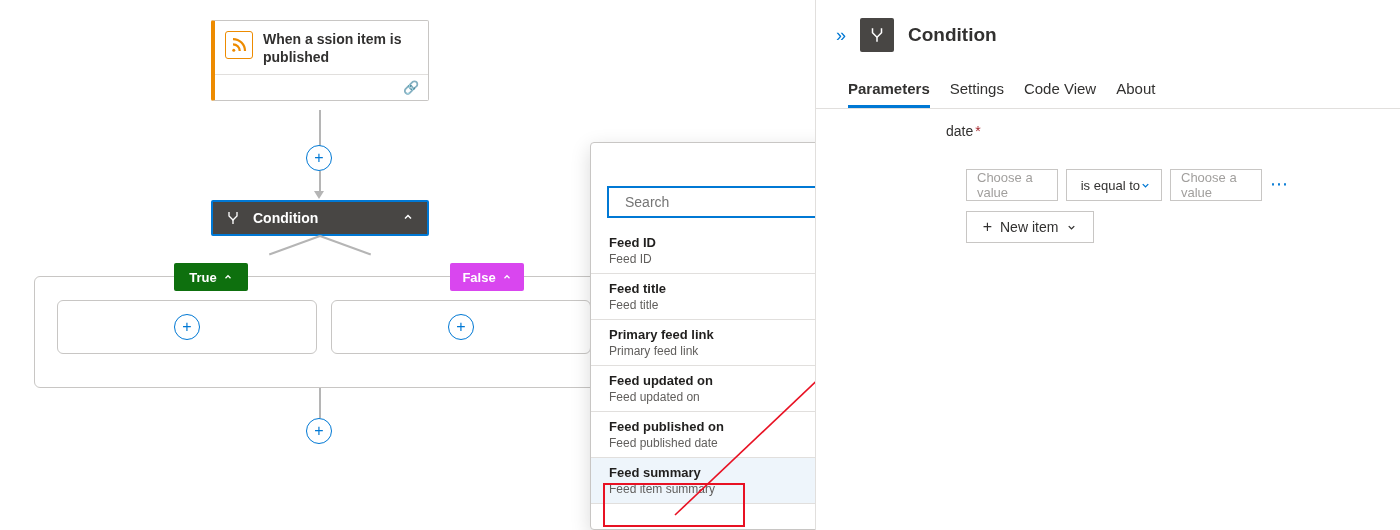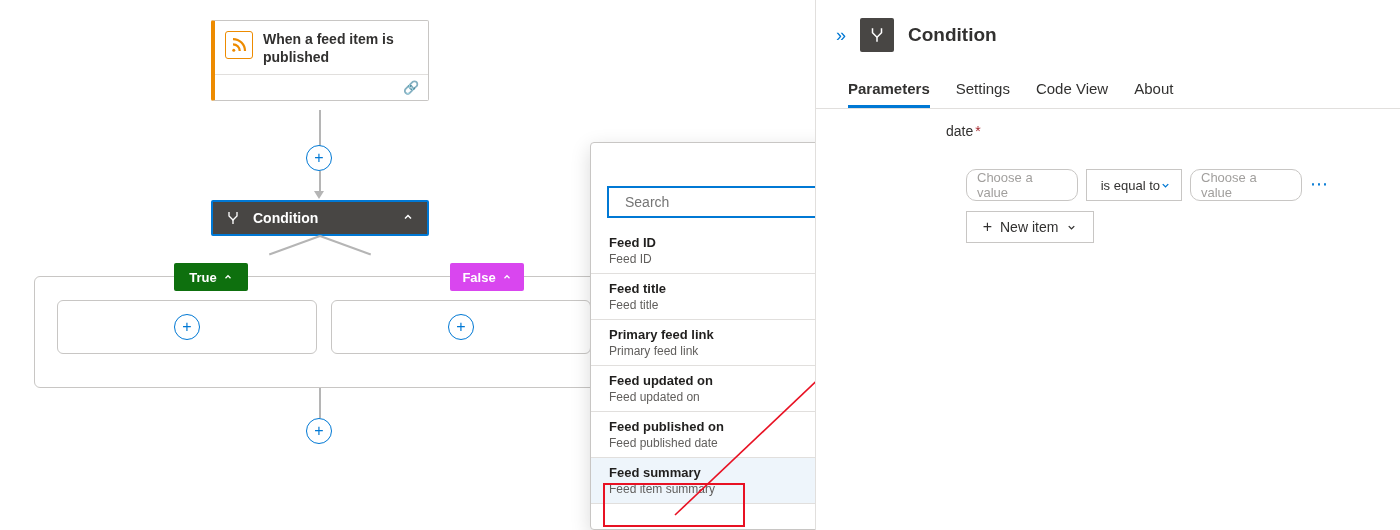--- a/index.html
+++ b/index.html
@@ -55,50 +55,50 @@
   .dyn-title{font-size:13px;font-weight:600;color:#201f1e;}
   .dyn-sub{font-size:12px;color:var(--text-secondary);margin-top:2px;}
   .scroll-ind{position:absolute;right:0;top:88px;width:14px;height:60px;background:#c8c6c4;border-radius:2px;}
   .red-callout{position:absolute;border:2px solid #e81123;}
   
   .panel{position:absolute;left:815px;top:0;width:585px;height:530px;border-left:1px solid var(--border-light);background:#fff;}
   .panel-head{display:flex;align-items:center;padding:18px 20px 10px;gap:14px;}
   .collapse-chev{color:var(--blue);font-size:18px;}
   .panel-icon{width:34px;height:34px;background:#484644;display:flex;align-items:center;justify-content:center;border-radius:2px;}
   .panel-title{font-size:19px;font-weight:600;}
-  .tabs{display:flex;gap:26px;padding:18px 32px 0;}
+  .tabs{display:flex;gap:20px;padding:18px 32px 0;}
   .tab{font-size:15px;color:var(--text);padding-bottom:8px;cursor:pointer;}
   .tab.active{font-weight:600;border-bottom:3px solid var(--blue);}
   .tabstrip-line{height:1px;background:var(--border-light);}
   .field-label{font-size:14px;color:var(--text);padding:14px 32px 0;}
   .req{color:#a4262c;margin-left:2px;}
   .cond-row{display:flex;align-items:flex-start;gap:8px;padding:30px 20px 0 150px;}
   .field{height:32px;border:1px solid var(--border);font-size:13px;padding:0 10px;display:flex;align-items:center;color:#a19f9d;background:#fff;}
-  .field.value{width:112px;border-radius:10px;}
+  .field.value{width:92px;}
   .field.op{width:96px;justify-content:flex-end;color:var(--text);}
   .more{color:var(--blue);font-size:18px;letter-spacing:2px;padding-top:4px;cursor:pointer;}
   .new-item{margin:10px 0 0 150px;height:32px;width:128px;border:1px solid var(--border);display:flex;align-items:center;justify-content:center;gap:8px;font-size:14px;cursor:pointer;}
   
   .arrow-svg{position:absolute;left:605px;top:230px;pointer-events:none;}
 </style>
 </head>
 <body>
 
 <div class="canvas">
 
   <div class="trigger">
     <div class="trigger-body">
       <div class="rss-icon">
         <svg width="18" height="18" viewBox="0 0 24 24" fill="none" stroke="#ed8b00" stroke-width="3">
           <circle cx="5" cy="19" r="2" fill="#ed8b00" stroke="none"></circle>
           <path d="M4 11a9 9 0 0 1 9 9"></path>
           <path d="M4 4a16 16 0 0 1 16 16"></path>
         </svg>
       </div>
-      <div class="trigger-title">When a feed item is published</div>
+      <div class="trigger-title">When a ssion item is published</div>
     </div>
     <div class="trigger-foot">
       <span class="link-glyph">🔗</span>
     </div>
   </div>
 
   <div class="vline" style="left:319px;top:110px;height:36px;"></div>
   <div class="plus-circle" style="left:306px;top:145px;">+</div>
   <div class="vline" style="left:319px;top:171px;height:20px;"></div>
   <div class="arrow-head" style="left:314px;top:191px;"></div>

